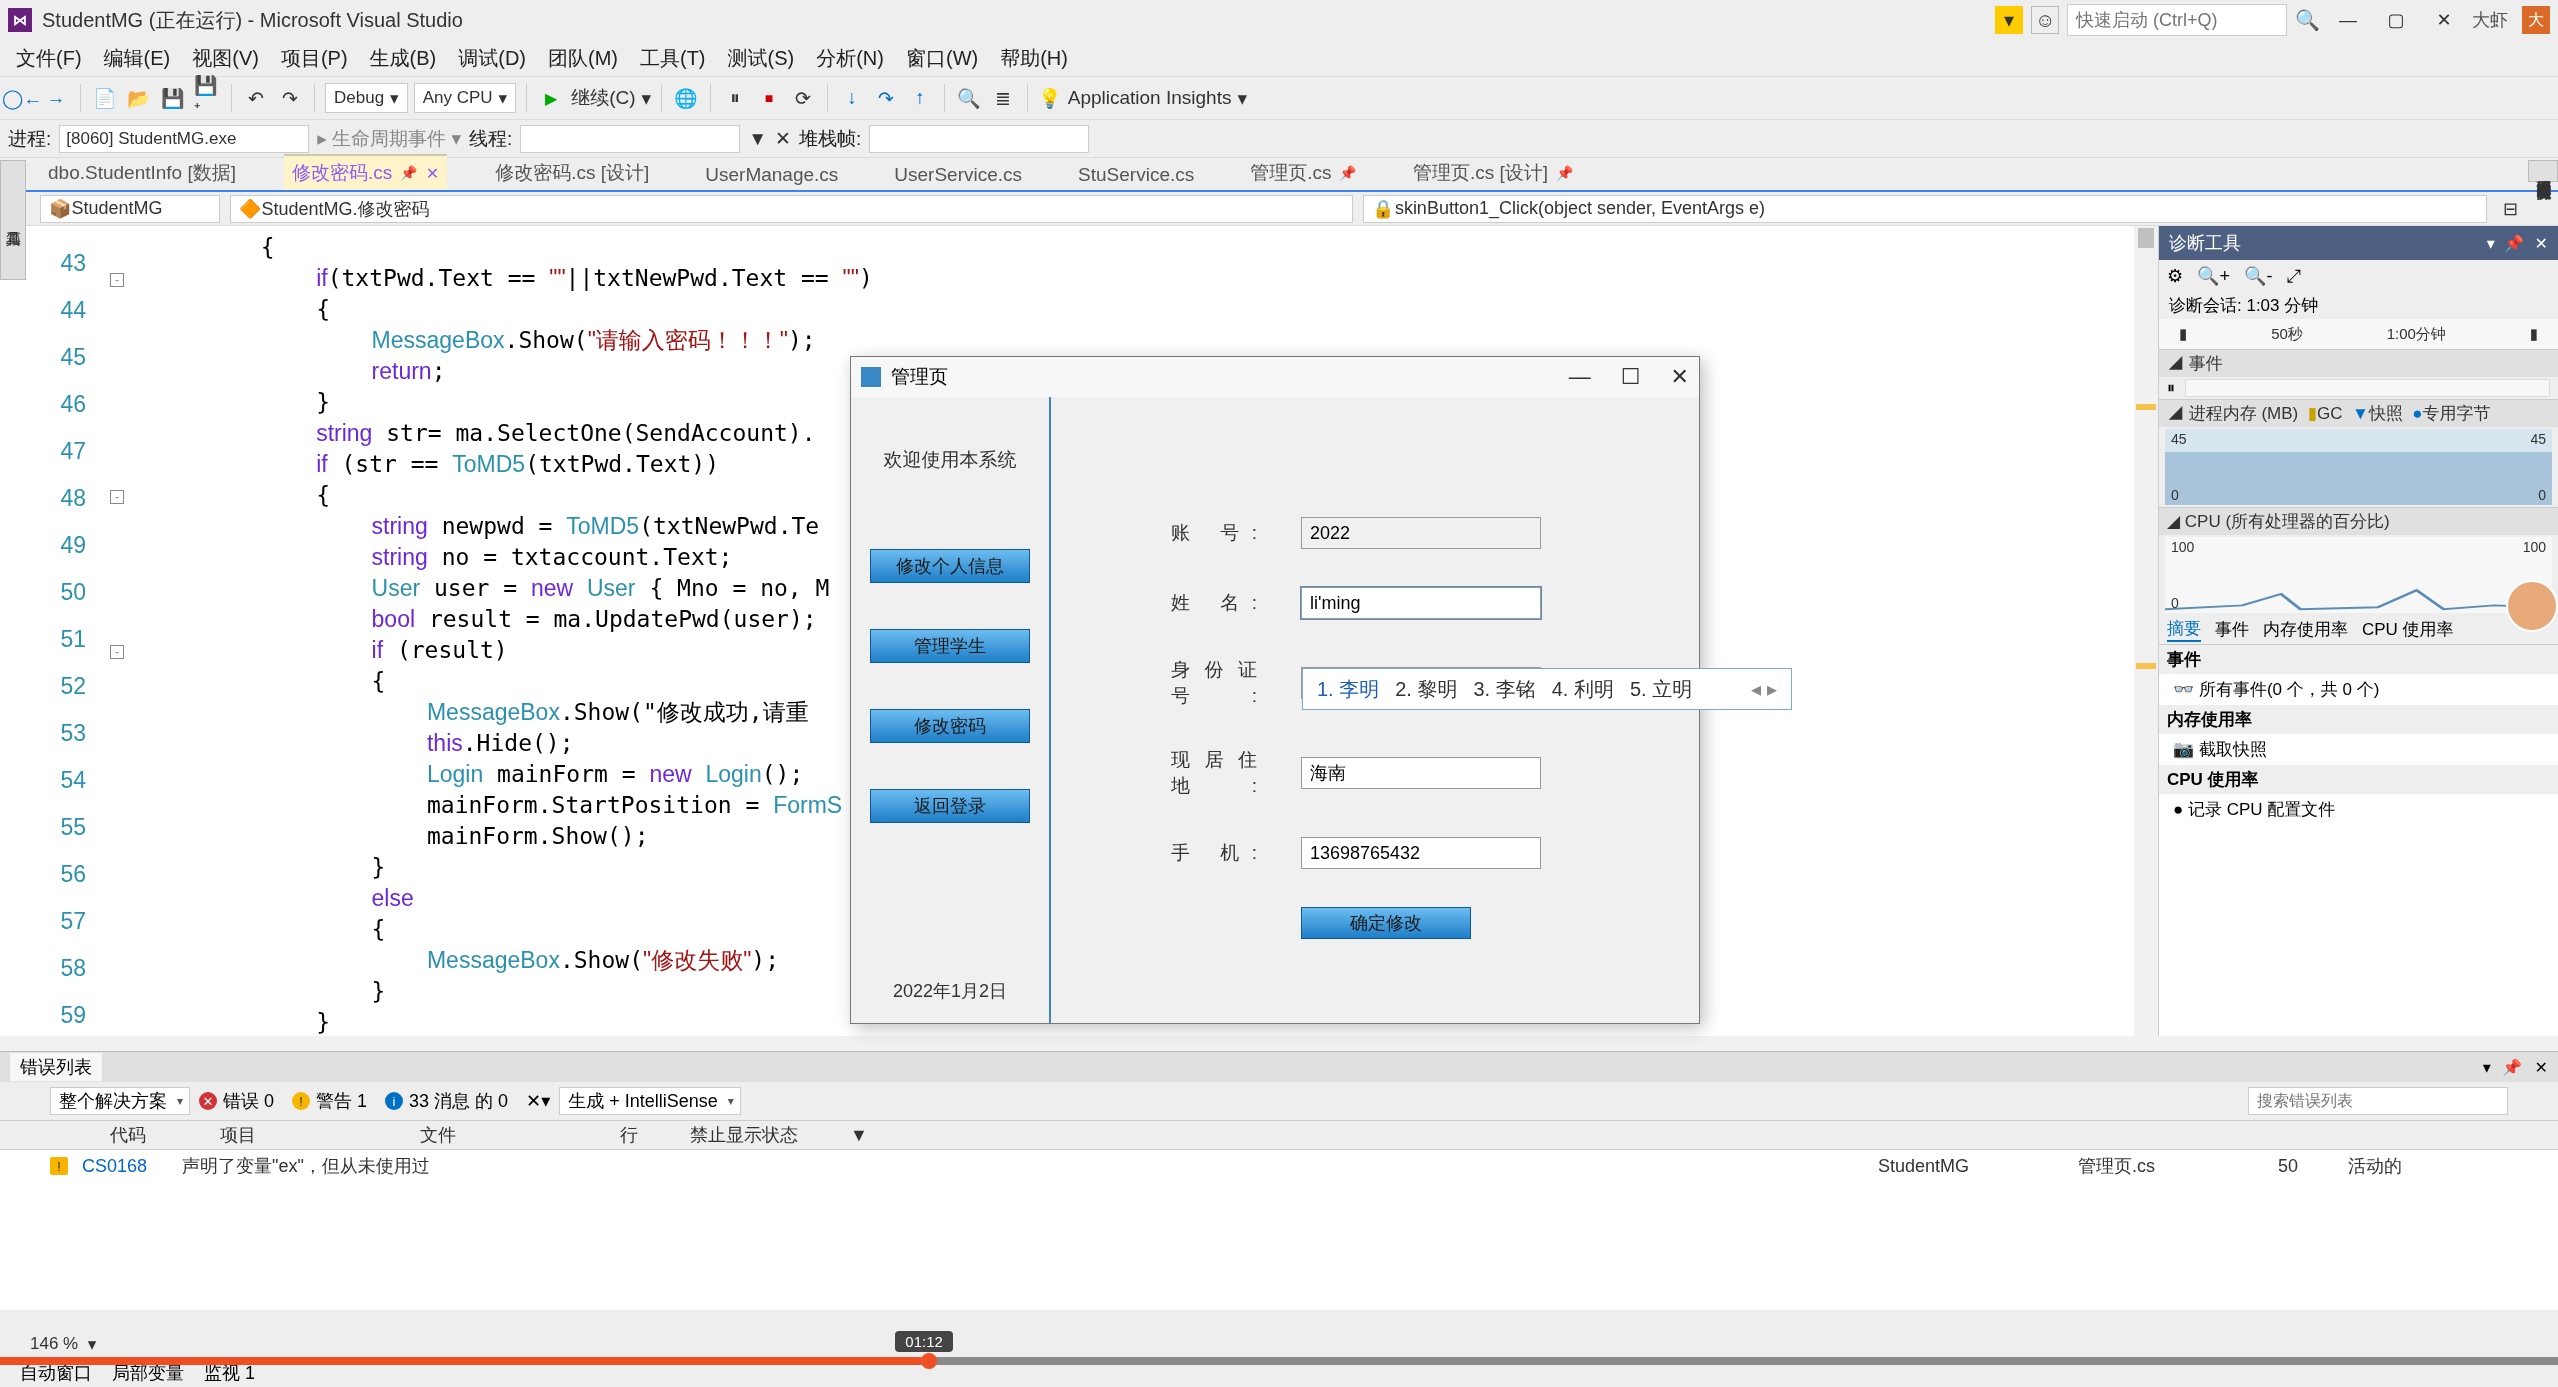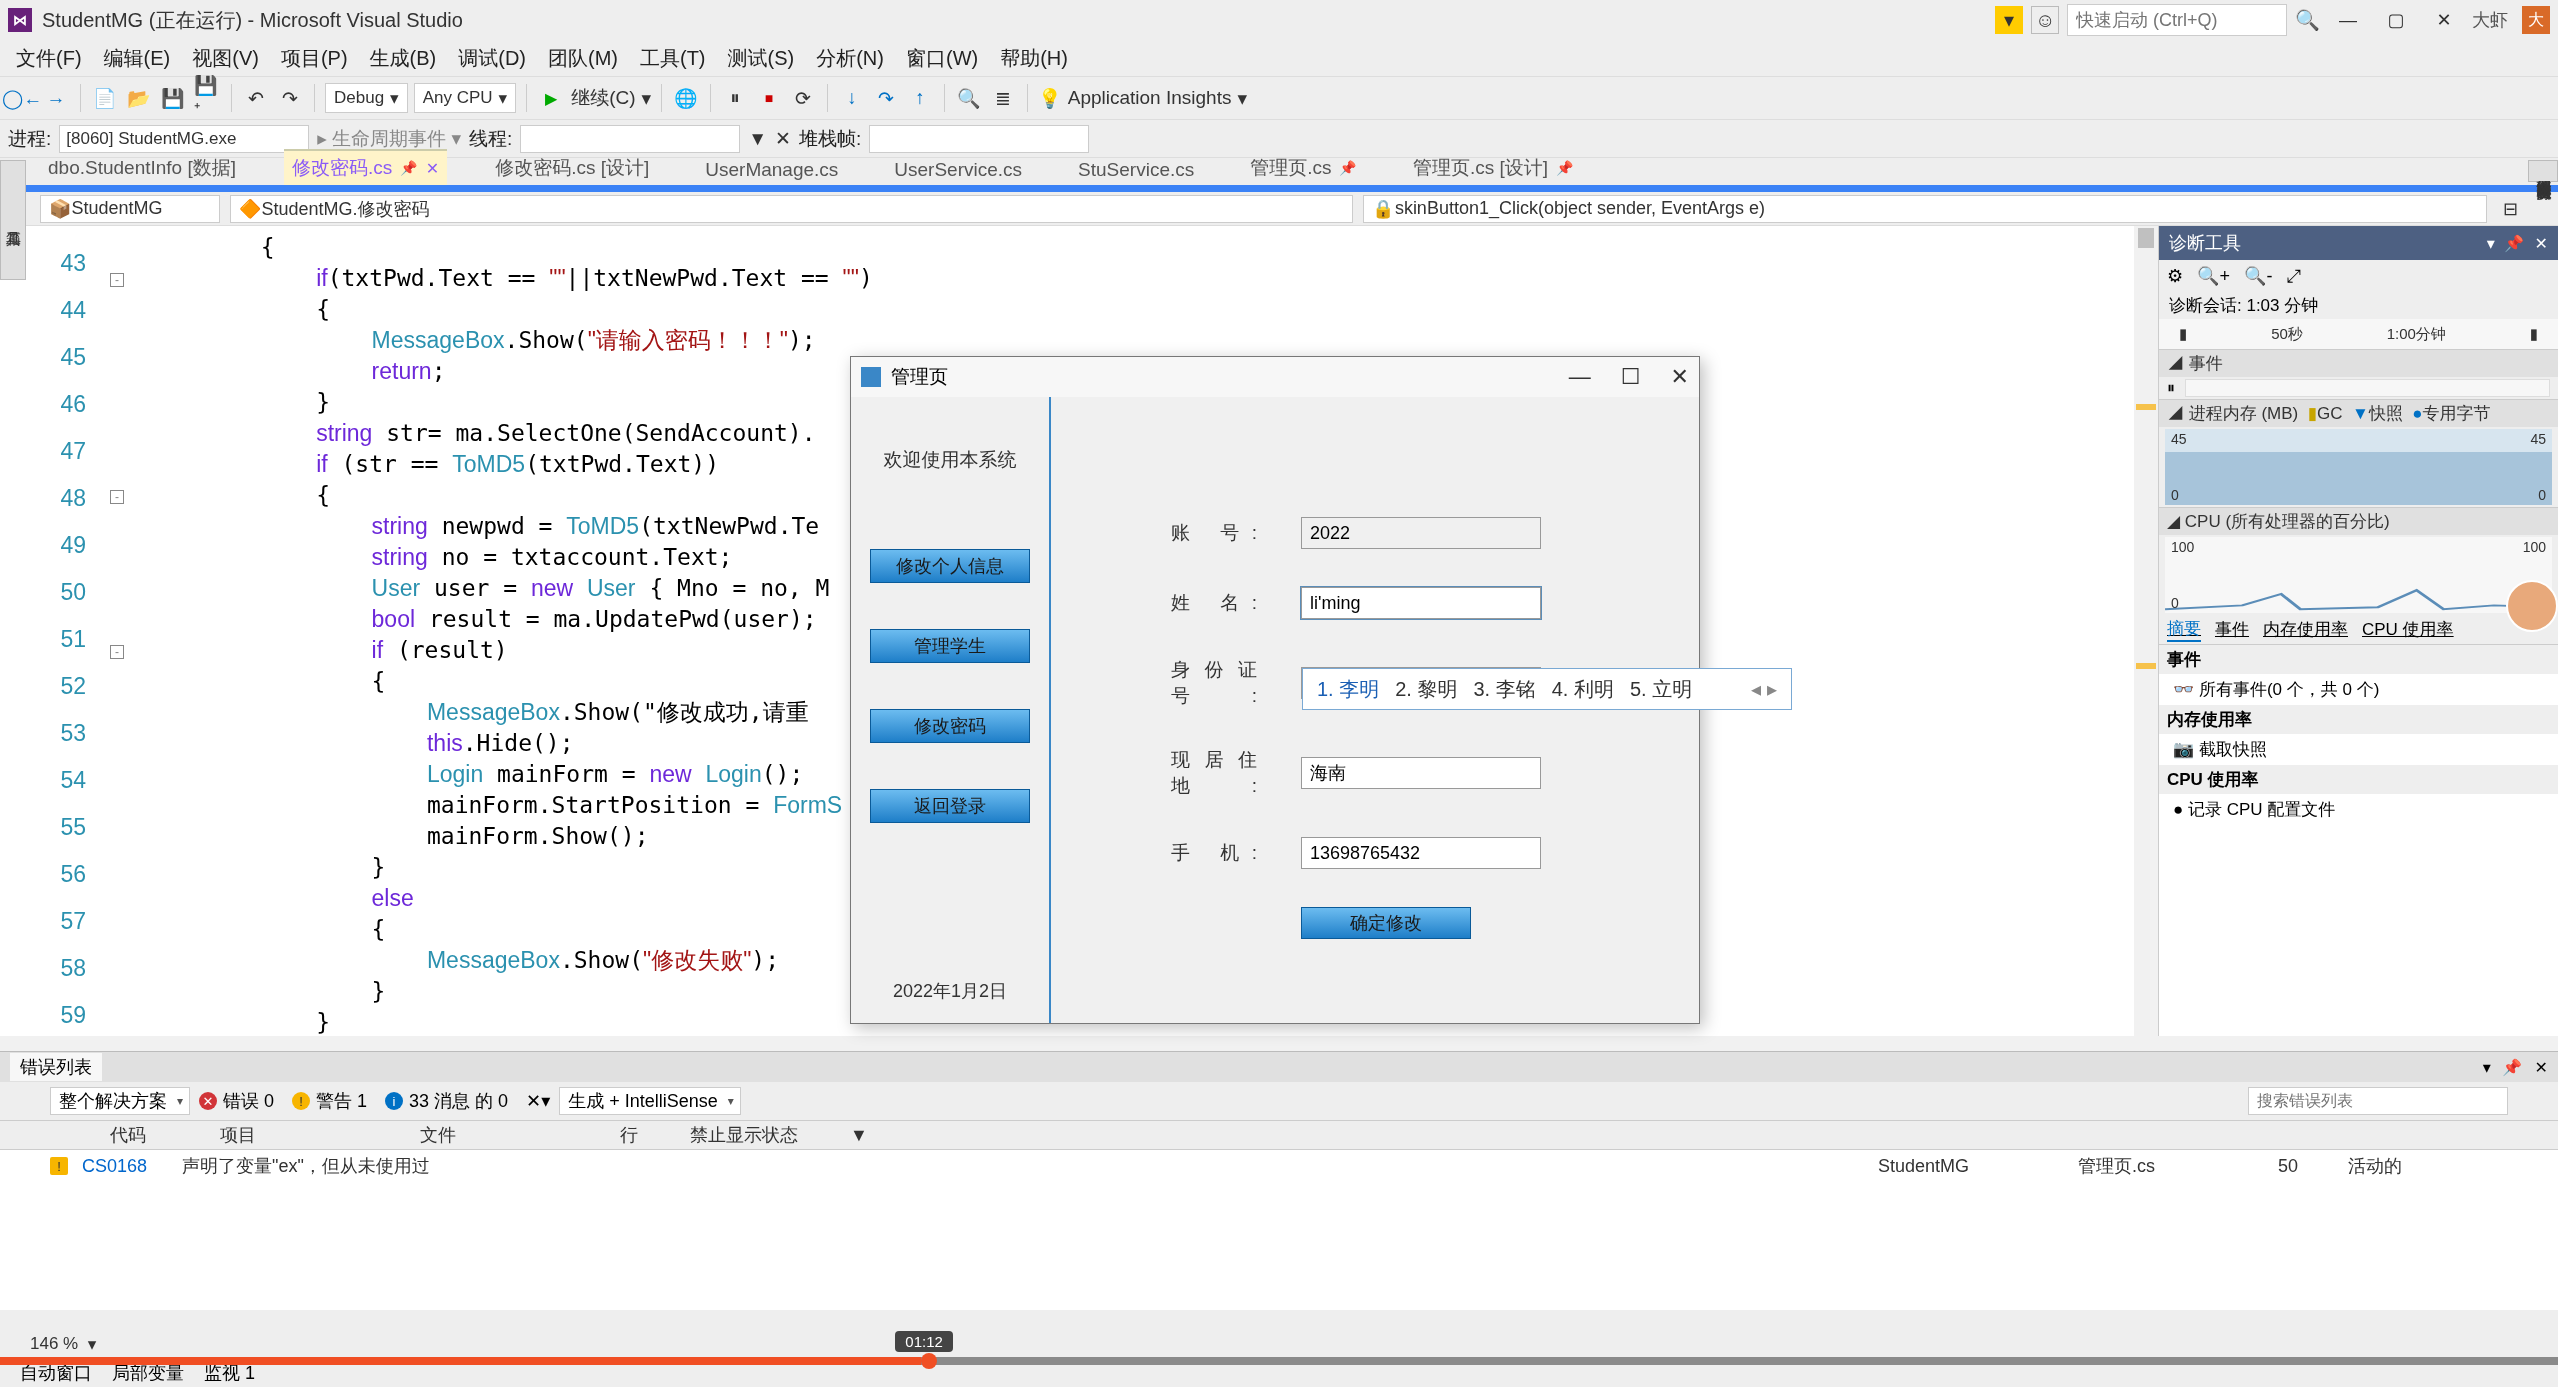--- a/index.html
+++ b/index.html
@@ -29,21 +29,21 @@
 .red-square { color: #c00; font-size: 14px; }
 .blue-arrow { color: #0071c5; }
 .purple-light { color: #7a3ea3; }
 
 
 .toolbar2 { height: 38px; background: #eee; border-bottom: 1px solid #ddd; display: flex; align-items: center; padding: 0 8px; gap: 8px; font-size: 19px; color: #333; }
 .toolbar2 .label { color: #222; }
 .toolbar2 .combo { height: 28px; border: 1px solid #ccc; background: white; padding: 0 10px 0 6px; font-size: 17px; display: inline-flex; align-items: center; min-width: 250px; }
 
 
-.doctabs { height: 34px; background: #eee; border-bottom: 7px solid #3b82f6; display: flex; align-items: flex-end; padding: 0 40px; gap: 40px; font-size: 19px; color: #555; position: relative; }
+.doctabs { height: 34px; background: #eee; border-bottom: 2px solid #3b82f6; display: flex; align-items: flex-end; padding: 0 40px; gap: 40px; font-size: 19px; color: #555; position: relative; }
 .doctabs .tab { padding: 4px 8px; display: inline-flex; align-items: center; gap: 8px; }
 .doctabs .tab.active { background: #fff4c9; color: #8b5cf6; border-top: 2px solid #cca; }
 .doctabs .tab .pin { font-size: 14px; }
 .doctabs .tab .close { font-size: 16px; }
 .doctabs .right-drop { position: absolute; right: 12px; top: 6px; font-size: 18px; }
 
 
 .breadcrumb-bar { height: 34px; background: #eee; border-bottom: 1px solid #ddd; display: flex; align-items: center; padding: 0 40px; gap: 10px; font-size: 18px; color: #333; }
 .breadcrumb-bar .combo { border: 1px solid #ccc; background: white; height: 28px; padding: 0 8px; display: inline-flex; align-items: center; }
 .breadcrumb-bar .combo.small { min-width: 180px; }
@@ -71,21 +71,21 @@
 .rightpanel { width: 400px; background: #eee; border-left: 1px solid #ccc; display: flex; flex-direction: column; font-size: 18px; }
 .rightpanel .header { height: 34px; background: #4d6082; color: white; display: flex; align-items: center; padding: 0 10px; font-size: 18px; }
 .rightpanel .header .icons { margin-left: auto; display: flex; gap: 10px; font-size: 16px; }
 .rightpanel .toolbar { height: 32px; display: flex; align-items: center; padding: 0 8px; gap: 14px; font-size: 18px; }
 .rightpanel .section-label { background: #e0e0e0; padding: 2px 8px; font-size: 17px; color: #333; border-top: 1px solid #ccc; }
 .rightpanel .ruler { height: 30px; background: #f7f7f7; display: flex; align-items: center; font-size: 15px; color: #333; padding: 0 20px; justify-content: space-between; }
 .rightpanel .mem-row { display: flex; align-items: center; gap: 10px; padding: 2px 8px; font-size: 16px; }
 .rightpanel .chart { height: 76px; background: #f7f7f7; margin: 2px 6px; position: relative; }
 .rightpanel .chart.area { background: linear-gradient(to top, #a7c4da 0%, #a7c4da 70%, #d7e5ef 70%, #d7e5ef 100%); }
 .rightpanel .chart .axis { position: absolute; font-size: 14px; color: #333; }
-.rightpanel .tabs { height: 30px; display: flex; gap: 14px; padding: 0 8px; font-size: 17px; border-bottom: 1px solid #ccc; align-items: center; text-decoration: underline; }
+.rightpanel .tabs { height: 30px; display: flex; gap: 14px; padding: 0 8px; font-size: 17px; border-bottom: 1px solid #ccc; align-items: center; }
 .rightpanel .tabs .t.active { border-bottom: 2px solid #0071c5; color: #0071c5; }
 .rightpanel .body { flex: 1; background: white; font-size: 17px; }
 .rightpanel .body .group { background: #eee; padding: 3px 8px; font-weight: bold; }
 .rightpanel .body .row { padding: 4px 14px; }
 
 
 .appwin { position: absolute; left: 850px; top: 356px; width: 850px; height: 668px; background: #f0f0f0; border: 1px solid #777; box-shadow: 4px 4px 16px rgba(0,0,0,.25); z-index: 50; }
 .appwin .titlebar2 { height: 40px; display: flex; align-items: center; padding: 0 10px; background: #f7f7f7; font-size: 19px; }
 .appwin .titlebar2 .icon { width: 20px; height: 20px; background: #3a87c7; margin-right: 10px; }
 .appwin .titlebar2 .winctrls { margin-left: auto; display: flex; gap: 30px; font-size: 22px; color: #333; }

